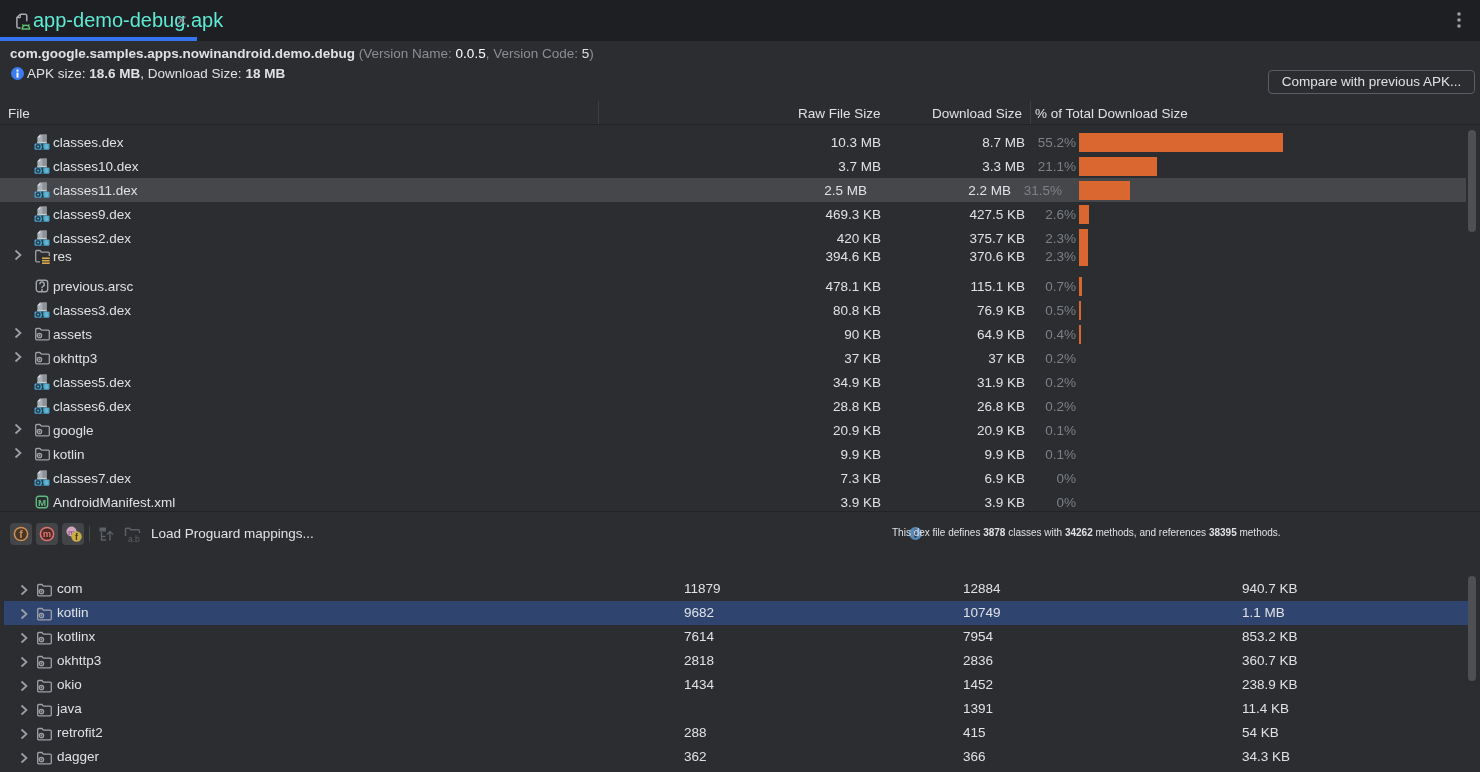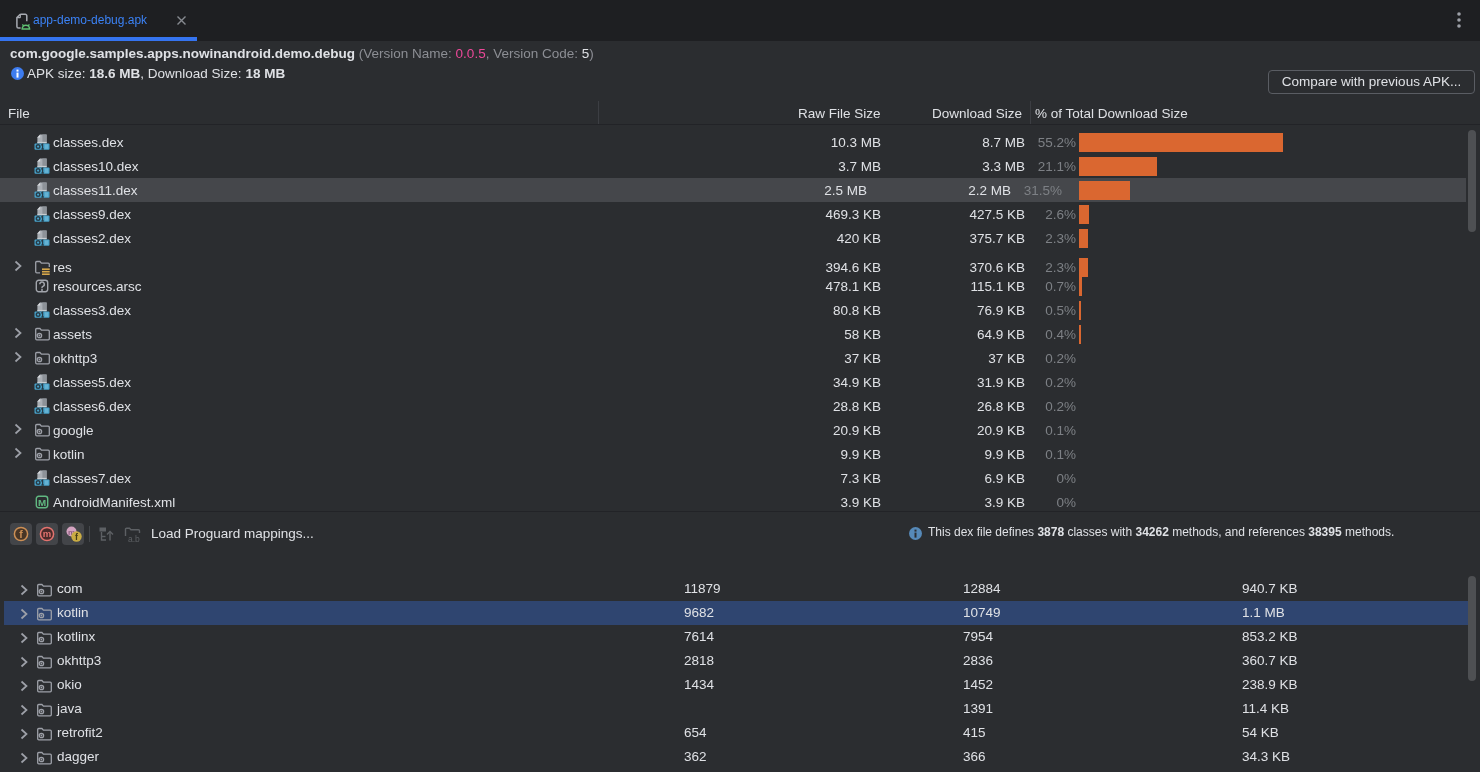--- a/index.html
+++ b/index.html
@@ -3,21 +3,21 @@
 <meta charset="utf-8">
 <style>
 *{margin:0;padding:0;box-sizing:border-box}
 html,body{width:1480px;height:772px;background:#2b2d30;overflow:hidden}
 body{font-family:"Liberation Sans",sans-serif;font-size:13.5px;color:#dfe1e5}
 #app{position:relative;width:1480px;height:772px}
 .abs{position:absolute}
 b{font-weight:bold}
 
 #tabbar{position:absolute;left:0;top:0;width:1480px;height:41px;background:#1e1f22}
-#tabname{position:absolute;left:33px;top:0;height:41px;line-height:40px;color:#3b82f6;font-size:12px}
+#tabname{position:absolute;left:33px;top:0;height:41px;line-height:40px;color:#5eead4;font-size:20px}
 #tabind{position:absolute;left:0;top:37px;width:197px;height:4px;background:#3574f0}
 
 #line1{position:absolute;left:10px;top:46px;height:15px;line-height:15px;white-space:nowrap}
 #line2{position:absolute;left:27px;top:66px;height:15px;line-height:15px;white-space:nowrap}
 .gray{color:#8c8e94}
 #cmpbtn{position:absolute;left:1268px;top:70px;width:207px;height:24px;border:1px solid #5a5d63;border-radius:4px;text-align:center;line-height:22px;color:#dfe1e5}
 
 #fhead{position:absolute;left:0;top:99px;width:1480px;height:26px;border-bottom:1px solid #222327}
 #fhead .sep{position:absolute;top:2px;height:23px;width:1px;background:#3c3e43}
 .hlbl{position:absolute;top:0;height:25px;line-height:29px;color:#dfe1e5;white-space:nowrap}
@@ -29,21 +29,21 @@
 .icn{position:absolute;left:34px;top:4px}
 .raw{position:absolute;right:599px;top:0}
 .dl{position:absolute;right:455px;top:0}
 .pct{position:absolute;right:404px;top:0;color:#7d8085}
 .bar{position:absolute;left:1079px;top:3px;height:19px;background:#da6730}
 
 #tbar{position:absolute;left:0;top:511px;width:1480px;height:37px;border-top:1px solid #222327}
 .tbtn{position:absolute;top:11px;width:22px;height:22px;background:#434549;border-radius:4px}
 #tsep{position:absolute;left:89px;top:14px;width:1px;height:16px;background:#43464a}
 #loadpg{position:absolute;left:151px;top:3px;height:37px;line-height:37px}
-#dexinfo{position:absolute;left:928px;top:2px;height:37px;line-height:37px;font-size:12px;white-space:nowrap}
+#dexinfo{position:absolute;left:892px;top:2px;height:37px;line-height:37px;font-size:10px;white-space:nowrap}
 
 #chead{position:absolute;left:0;top:548px;width:1480px;height:25px;border-bottom:1px solid #222327}
 
 .crow{position:absolute;left:4px;width:1480px;height:24px;line-height:24px;white-space:nowrap}
 .selb{background:#2f4570;width:1466px}
 .cname{position:absolute;left:53px;top:0}
 .chev2{position:absolute;left:16px;top:7px}
 .icn2{position:absolute;left:32px;top:4.5px}
 .c1{position:absolute;left:680px;top:0}
 .c2{position:absolute;left:959px;top:0}
@@ -69,21 +69,21 @@
   <path d="M1.5 1.5 L9.5 9.5 M9.5 1.5 L1.5 9.5" stroke="#878a90" stroke-width="1.4"></path>
  </svg>
  <svg class="abs" style="left:1456px;top:11px" width="6" height="18" viewBox="0 0 6 18">
   <circle cx="3" cy="3" r="1.8" fill="#9da0a8"></circle>
         <circle cx="3" cy="9" r="1.8" fill="#9da0a8"></circle>
         <circle cx="3" cy="15" r="1.8" fill="#9da0a8"></circle>
  </svg>
  <div id="tabind"></div>
 </div>
 
-<div id="line1"><b>com.google.samples.apps.nowinandroid.demo.debug</b> <span class="gray">(Version Name: <span style="color:#ec4899">0.0.5</span>, Version Code: <span style="color:#dfe1e5">5</span>)</span></div>
+<div id="line1"><b>com.google.samples.apps.nowinandroid.demo.debug</b> <span class="gray">(Version Name: <span style="color:#ffffff">0.0.5</span>, Version Code: <span style="color:#dfe1e5">5</span>)</span></div>
 <svg class="abs" style="left:11px;top:67px" width="13" height="13" viewBox="0 0 13 13">
  <circle cx="6.5" cy="6.5" r="6.5" fill="#3d7cf0"></circle>
  <rect x="5.5" y="2.6" width="2" height="2" fill="#fff"></rect>
  <rect x="5.5" y="5.6" width="2" height="5" fill="#fff"></rect>
 </svg>
 <div id="line2">APK size: <b>18.6 MB</b>, Download Size: <b>18 MB</b></div>
 <div id="fhead">
  <span class="hlbl" style="left:8px">File</span>
  <span class="hlbl" style="left:798px">Raw File Size</span>
  <span class="hlbl" style="left:932px">Download Size</span>
@@ -138,38 +138,38 @@
 <div class="frow" style="top:226px">
         <svg class="icn" width="16" height="16" viewBox="0 0 16 16">
           <use href="#dex"></use>
         </svg>
         <span class="fname">classes2.dex</span>
         <span class="raw">420 KB</span>
         <span class="dl">375.7 KB</span>
         <span class="pct">2.3%</span>
         <span class="bar" style="width:8.5px"></span>
       </div>
-<div class="frow" style="top:255px">
+<div class="frow" style="top:244px">
         <svg class="chev" width="8" height="12" viewBox="0 0 8 12">
           <use href="#chv"></use>
         </svg>
         <svg class="icn" width="16" height="16" viewBox="0 0 16 16">
           <use href="#resfolder"></use>
         </svg>
         <span class="fname">res</span>
         <span class="raw">394.6 KB</span>
         <span class="dl">370.6 KB</span>
         <span class="pct">2.3%</span>
         <span class="bar" style="width:8.5px"></span>
       </div>
 <div class="frow" style="top:274px">
         <svg class="icn" width="16" height="16" viewBox="0 0 16 16">
           <use href="#arsc"></use>
         </svg>
-        <span class="fname">resources.arsc</span>
+        <span class="fname">previous.arsc</span>
         <span class="raw">478.1 KB</span>
         <span class="dl">115.1 KB</span>
         <span class="pct">0.7%</span>
         <span class="bar" style="width:2.6px"></span>
       </div>
 <div class="frow" style="top:298px">
         <svg class="icn" width="16" height="16" viewBox="0 0 16 16">
           <use href="#dex"></use>
         </svg>
         <span class="fname">classes3.dex</span>
@@ -179,21 +179,21 @@
         <span class="bar" style="width:1.8px"></span>
       </div>
 <div class="frow" style="top:322px">
         <svg class="chev" width="8" height="12" viewBox="0 0 8 12">
           <use href="#chv"></use>
         </svg>
         <svg class="icn" width="16" height="16" viewBox="0 0 16 16">
           <use href="#pkgfolder"></use>
         </svg>
         <span class="fname">assets</span>
-        <span class="raw">58 KB</span>
+        <span class="raw">90 KB</span>
         <span class="dl">64.9 KB</span>
         <span class="pct">0.4%</span>
         <span class="bar" style="width:1.5px"></span>
       </div>
 <div class="frow" style="top:346px">
         <svg class="chev" width="8" height="12" viewBox="0 0 8 12">
           <use href="#chv"></use>
         </svg>
         <svg class="icn" width="16" height="16" viewBox="0 0 16 16">
           <use href="#pkgfolder"></use>
@@ -381,21 +381,21 @@
         <span class="c3">11.4 KB</span>
       </div>
 <div class="crow" style="top:721px">
         <svg class="chev2" width="8" height="12" viewBox="0 0 8 12">
           <use href="#chv"></use>
         </svg>
         <svg class="icn2" width="16" height="16" viewBox="0 0 16 16">
           <use href="#pkgfolder"></use>
         </svg>
         <span class="cname">retrofit2</span>
-        <span class="c1">654</span>
+        <span class="c1">288</span>
         <span class="c2">415</span>
         <span class="c3">54 KB</span>
       </div>
 <div class="crow" style="top:745px">
         <svg class="chev2" width="8" height="12" viewBox="0 0 8 12">
           <use href="#chv"></use>
         </svg>
         <svg class="icn2" width="16" height="16" viewBox="0 0 16 16">
           <use href="#pkgfolder"></use>
         </svg>

